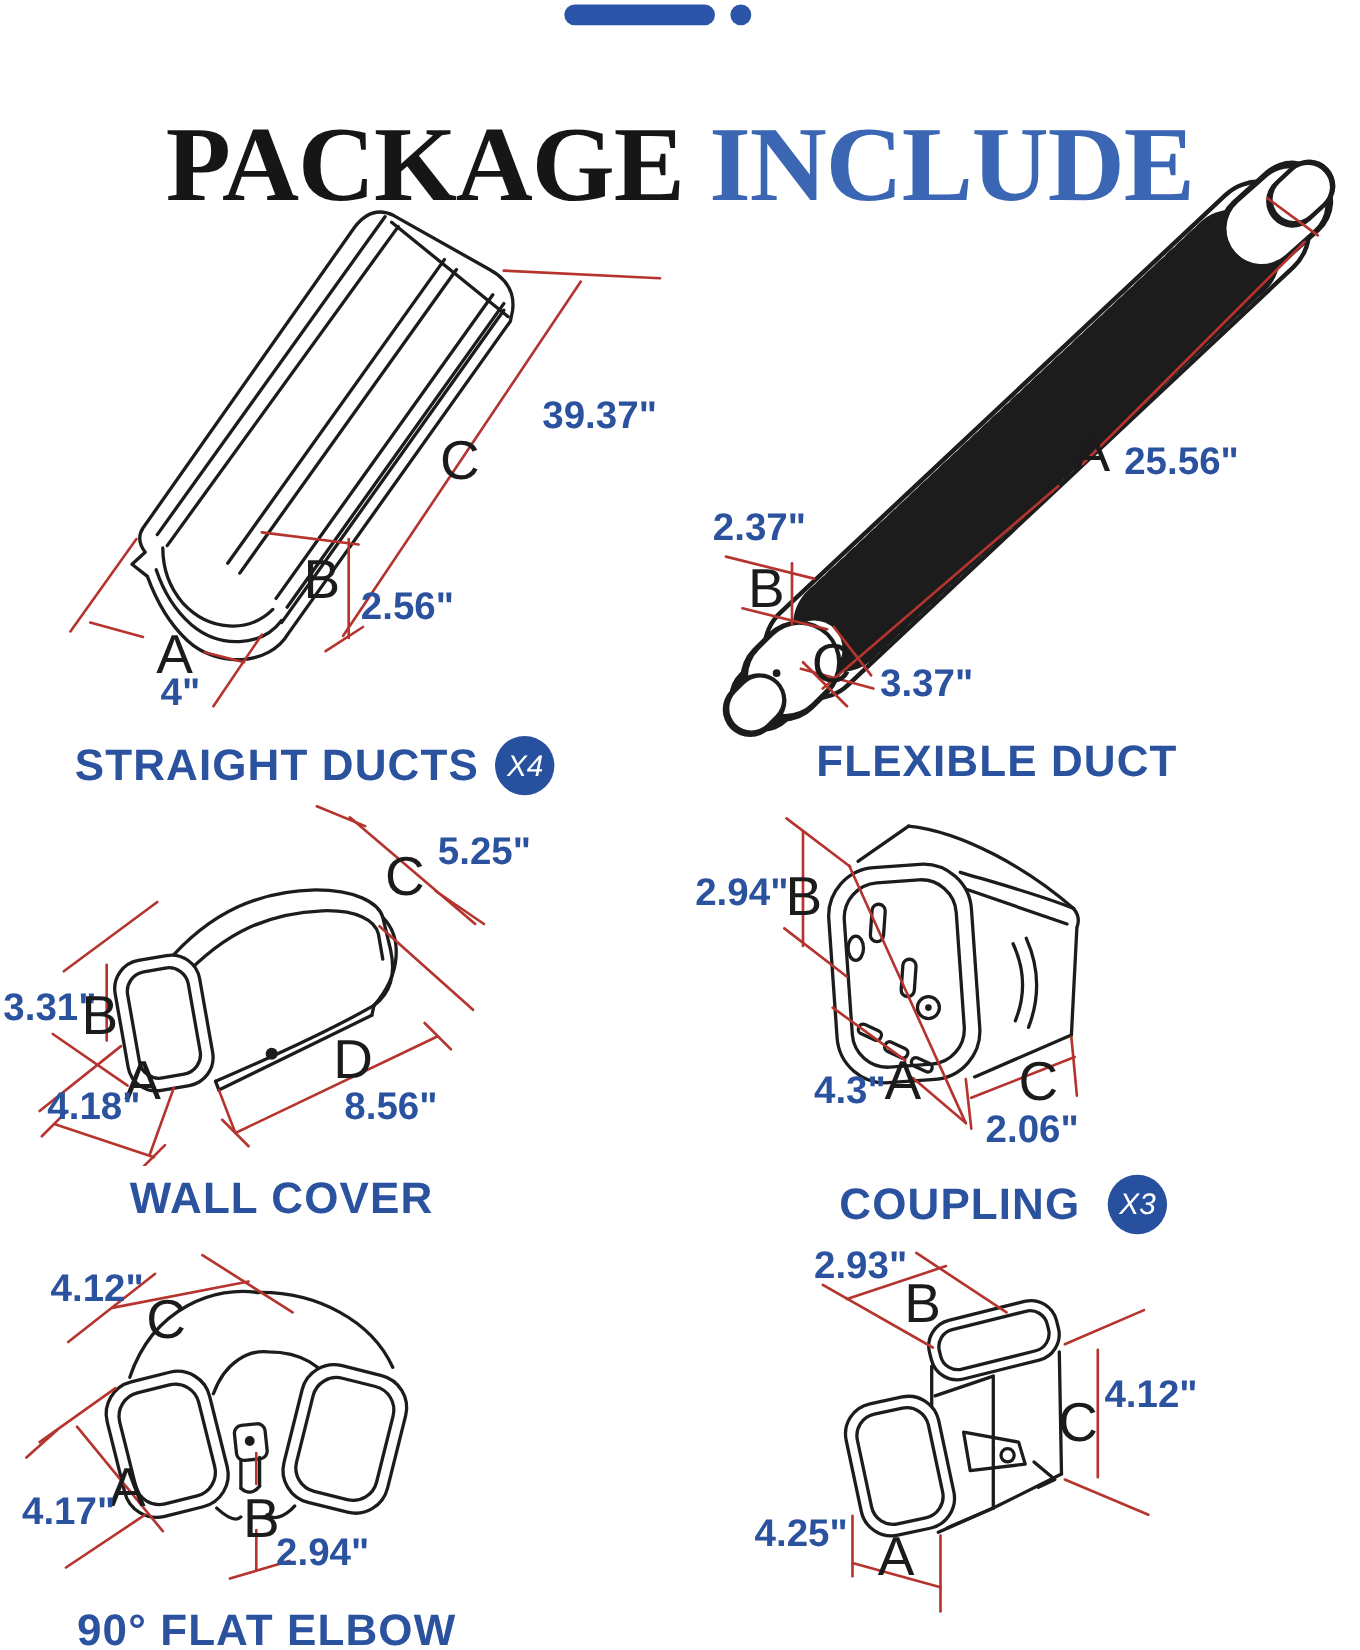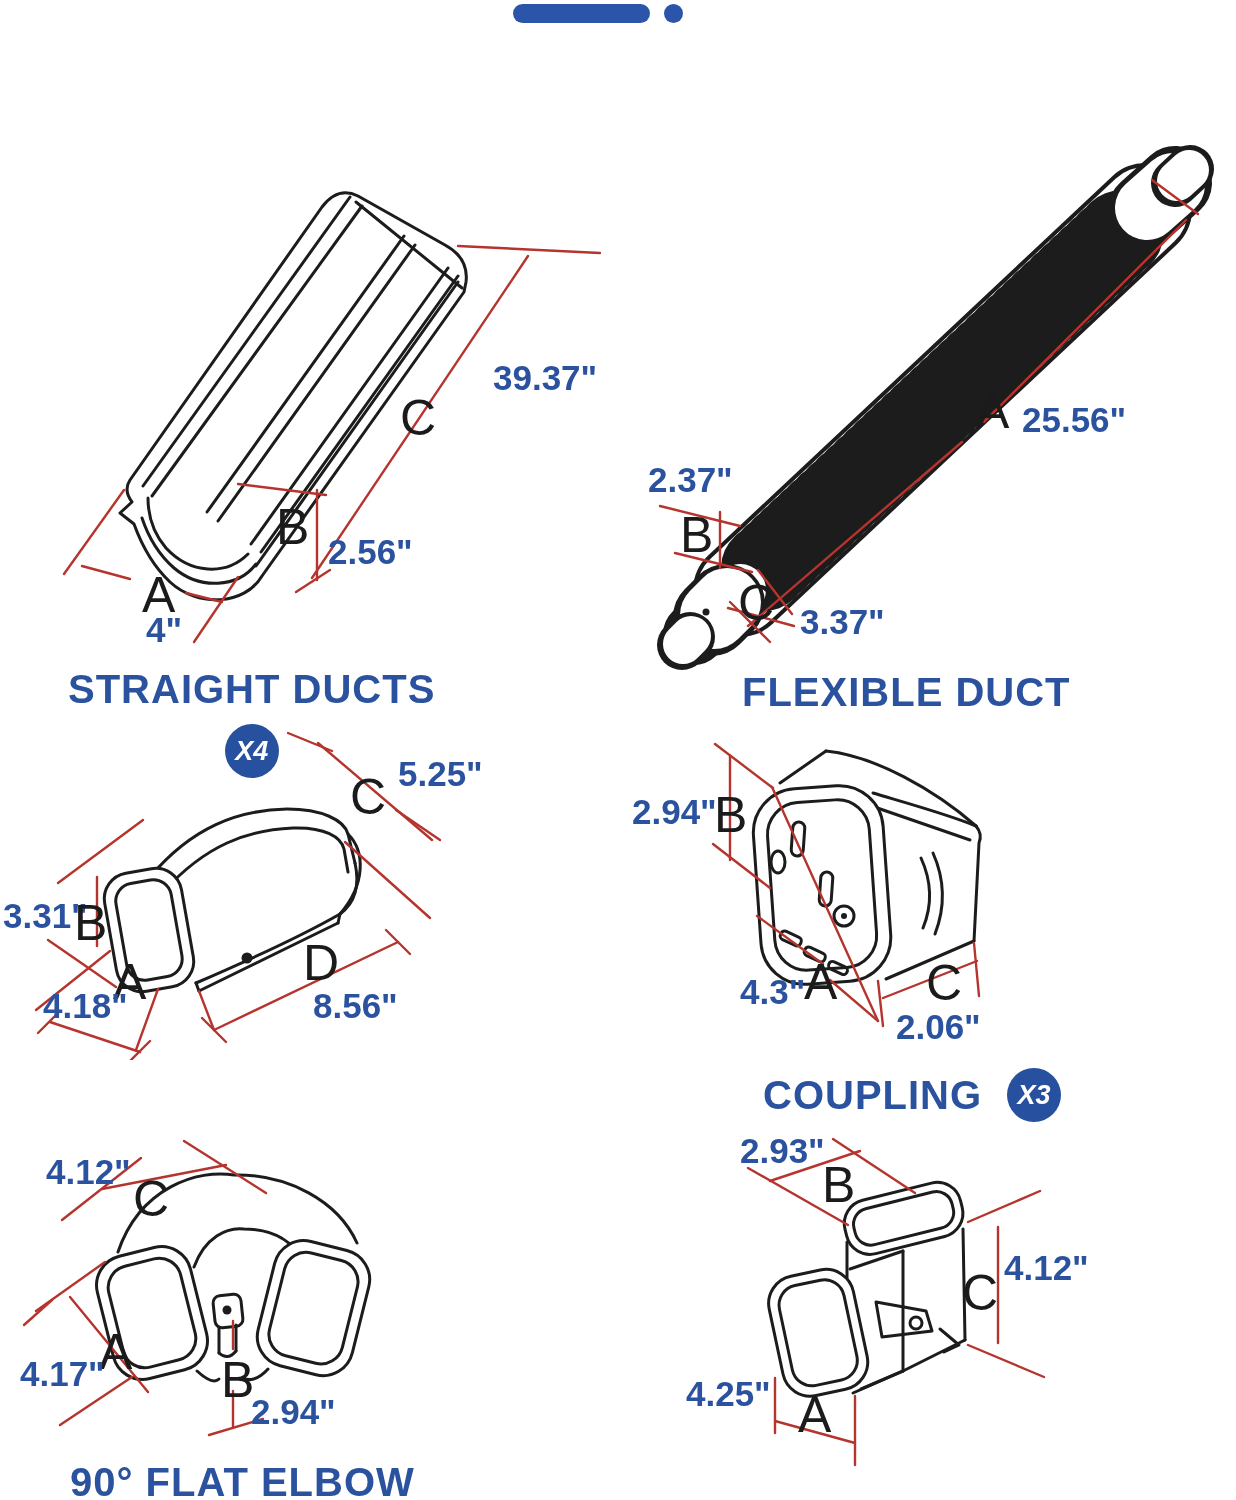--- a/index.html
+++ b/index.html
@@ -15,29 +15,30 @@
   .panel svg{position:absolute;left:0;top:0;display:block;}
   .art{fill:none;stroke:#1c1c1c;stroke-width:3;stroke-linecap:round;stroke-linejoin:round;}
   .art .w{fill:#ffffff;}
   .art .fill{fill:#1c1c1c;stroke:none;}
   .dimg{fill:none;stroke:#b5342e;stroke-width:2.4;stroke-linecap:round;}
   .letter{position:absolute;font-size:50px;font-weight:400;color:#1b1b1b;line-height:1;}
   .val{position:absolute;font-size:35px;font-weight:700;color:#2b529f;line-height:1;white-space:nowrap;}
   .caption{position:absolute;display:flex;align-items:center;gap:15px;font-weight:700;font-size:40px;
            color:#2b529f;letter-spacing:1px;white-space:nowrap;line-height:1;}
   .badge{display:flex;align-items:center;justify-content:center;width:54px;height:54px;border-radius:50%;
-         background:#27509e;color:#fff;font-size:27px;font-weight:700;font-style:italic;letter-spacing:0;}
+         background:#27509e;color:#fff;font-size:27px;font-weight:400;font-style:italic;letter-spacing:0;}
 </style>
 </head>
 <body>
 
 <div class="canvas">
 
   <div class="decor-bar"></div>
   <div class="decor-dot"></div>
+  <h1 class="title"><span>PACKAGE</span><span> </span><span class="blue">INCLUDE</span></h1>
 
   <section class="panel" style="left:60px;top:150px;width:600px;height:520px;">
     <svg width="600" height="520" viewBox="0 0 600 520">
       <g class="art">
         <path class="w" d="M70,330 L262,57 Q278,36 298,46 L385,95 Q409,108 406,132 L404,142 L202,426
                            C185,455 138,458 110,432 C94,417 82,396 74,374 L60,363 L72,352 C66,344 66,336 70,330 Z"></path>
         <line x1="83" y1="336" x2="290" y2="47"></line>
         <line x1="92" y1="346" x2="302" y2="56"></line>
         <line x1="147" y1="362" x2="344" y2="86"></line>
         <line x1="158" y1="371" x2="355" y2="95"></line>
@@ -271,26 +272,29 @@
       </g>
     </svg>
     <span class="val" style="left:120px;top:3px;">2.93"</span>
     <span class="letter" style="left:202px;top:30px;">B</span>
     <span class="letter" style="left:342px;top:138px;">C</span>
     <span class="val" style="left:384px;top:120px;">4.12"</span>
     <span class="val" style="left:66px;top:246px;">4.25"</span>
     <span class="letter" style="left:178px;top:260px;">A</span>
   </section>
 
-  <div class="caption" style="left:68px;top:669px;flex-direction:column;">
+  <div class="caption" style="left:68px;top:669px;">
     <span>STRAIGHT DUCTS</span>
     <span class="badge">X4</span>
   </div>
   <div class="caption" style="left:742px;top:672px;align-items:flex-end;">
     <span>FLEXIBLE DUCT</span>
+  </div>
+  <div class="caption" style="left:118px;top:1070px;">
+    <span>WALL COVER</span>
   </div>
   <div class="caption" style="left:763px;top:1068px;gap:25px;">
     <span>COUPLING</span>
     <span class="badge">X3</span>
   </div>
   <div class="caption" style="left:70px;top:1462px;">
     <span>90° FLAT ELBOW</span>
   </div>
 
 </div>

